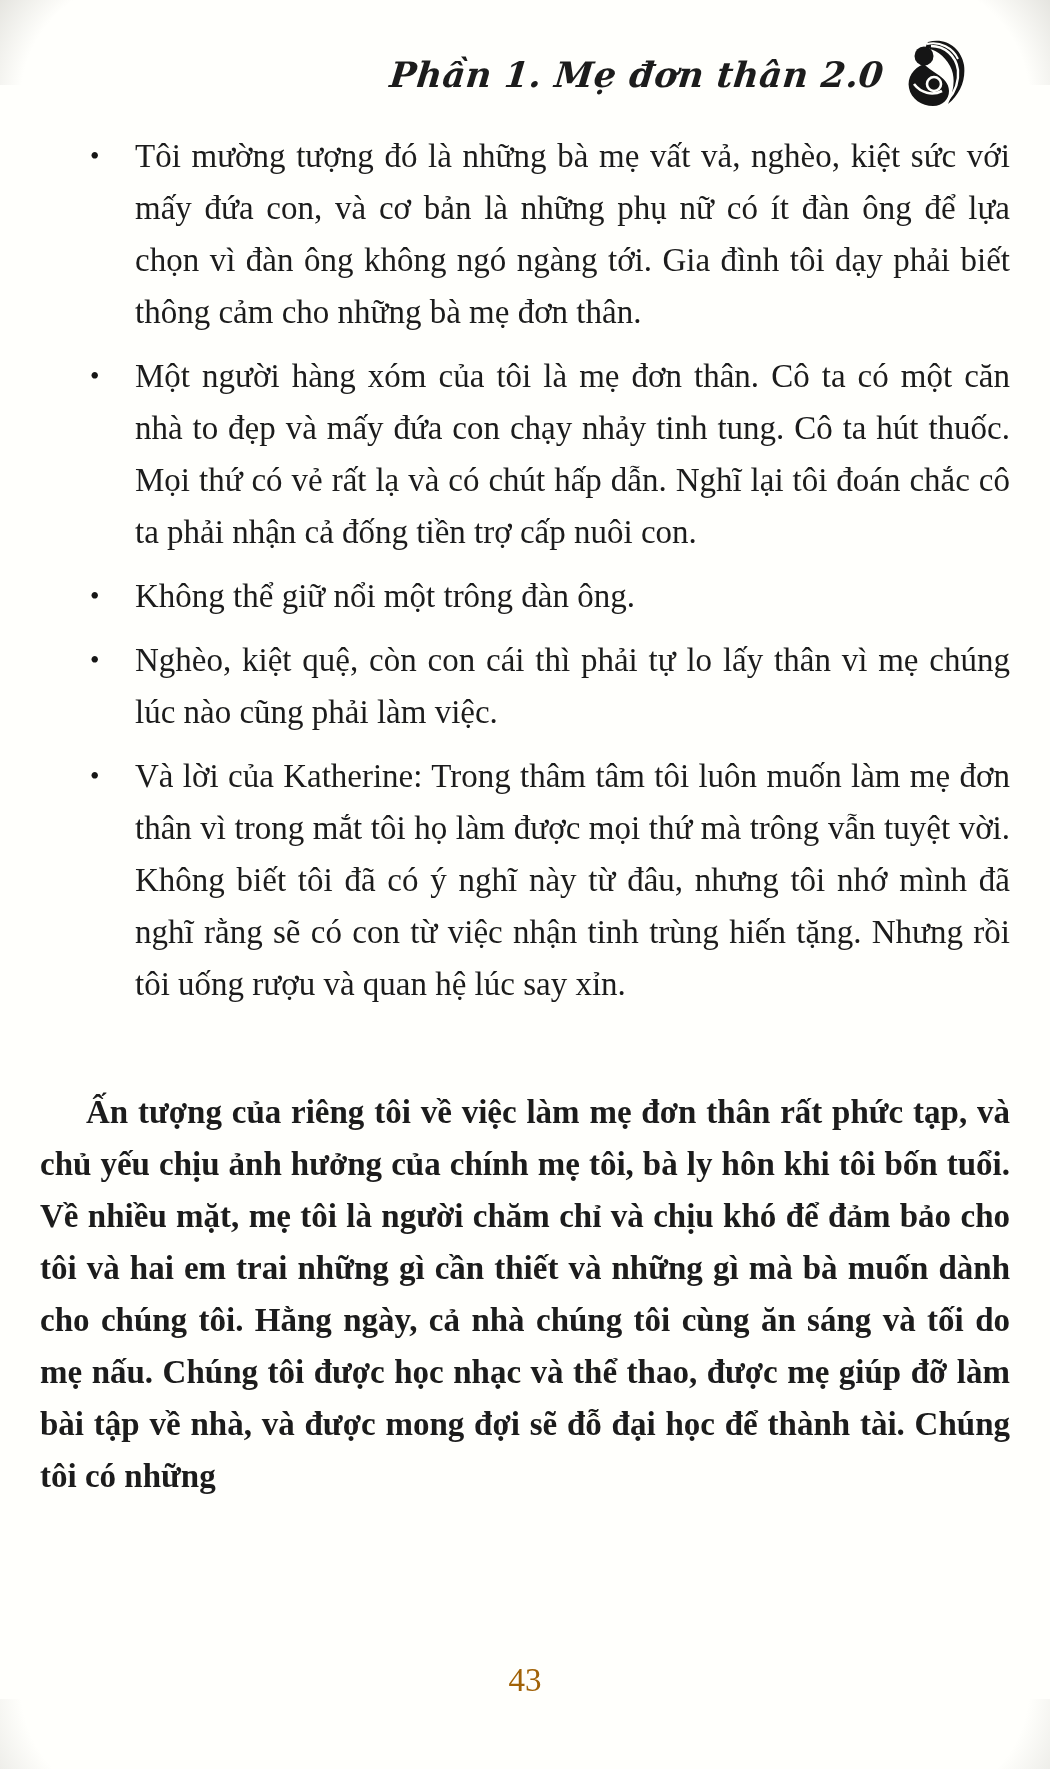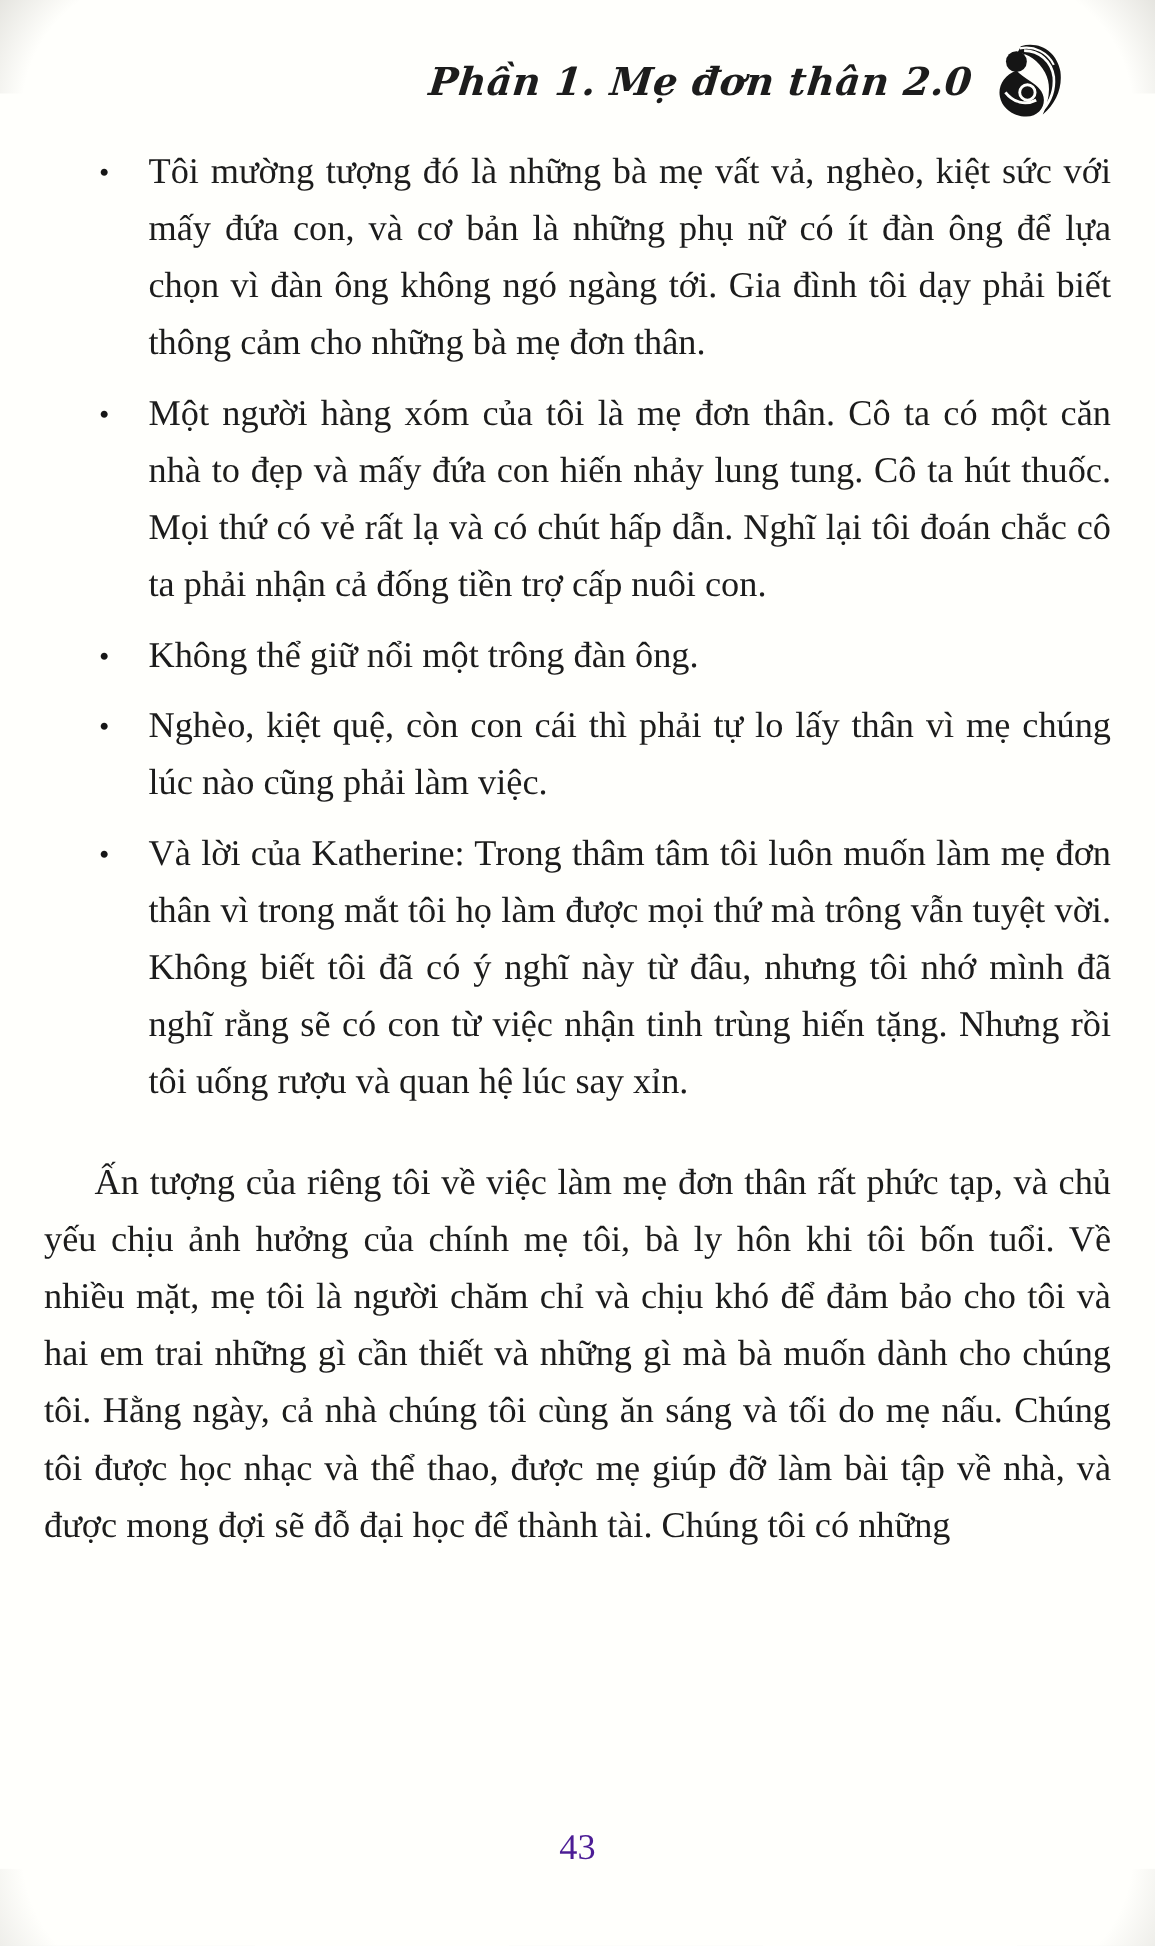--- a/index.html
+++ b/index.html
@@ -56,32 +56,33 @@
   li.bullet-item:last-child { margin-bottom: 0; }
   .bullet-dot {
     flex: 0 0 45px;
     font-size: 27px;
     line-height: 52px;
     color: #161616;
   }
   .bullet-text { flex: 1; font-family: Liberation Serif, serif; }
 
   .closing-paragraph {
-    margin: 39px 0 0 0;
+    margin: 76px 0 0 0;
     text-indent: 46px;
+    font-weight: bold;
   }
 
   .page-number {
     position: absolute;
     top: 1662px;
     left: 0;
     width: 100%;
     text-align: center;
     font-size: 33px;
-    color: #4c1d95;
+    color: #a16207;
   }
 </style>
 </head>
 <body>
 
 <div class="page">
 
   <div class="corner tl"></div>
   <div class="corner tr"></div>
   <div class="corner bl"></div>
@@ -108,21 +109,21 @@
   </header>
 
   <main class="body-text">
     <ul class="bullet-list">
       <li class="bullet-item">
         <span class="bullet-dot">•</span>
         <span class="bullet-text">Tôi mường tượng đó là những bà mẹ vất vả, nghèo, kiệt sức với mấy đứa con, và cơ bản là những phụ nữ có ít đàn ông để lựa chọn vì đàn ông không ngó ngàng tới. Gia đình tôi dạy phải biết thông cảm cho những bà mẹ đơn thân.</span>
       </li>
       <li class="bullet-item">
         <span class="bullet-dot">•</span>
-        <span class="bullet-text">Một người hàng xóm của tôi là mẹ đơn thân. Cô ta có một căn nhà to đẹp và mấy đứa con hiến nhảy lung tung. Cô ta hút thuốc. Mọi thứ có vẻ rất lạ và có chút hấp dẫn. Nghĩ lại tôi đoán chắc cô ta phải nhận cả đống tiền trợ cấp nuôi con.</span>
+        <span class="bullet-text">Một người hàng xóm của tôi là mẹ đơn thân. Cô ta có một căn nhà to đẹp và mấy đứa con chạy nhảy tinh tung. Cô ta hút thuốc. Mọi thứ có vẻ rất lạ và có chút hấp dẫn. Nghĩ lại tôi đoán chắc cô ta phải nhận cả đống tiền trợ cấp nuôi con.</span>
       </li>
       <li class="bullet-item">
         <span class="bullet-dot">•</span>
         <span class="bullet-text">Không thể giữ nổi một trông đàn ông.</span>
       </li>
       <li class="bullet-item">
         <span class="bullet-dot">•</span>
         <span class="bullet-text">Nghèo, kiệt quệ, còn con cái thì phải tự lo lấy thân vì mẹ chúng lúc nào cũng phải làm việc.</span>
       </li>
       <li class="bullet-item">

